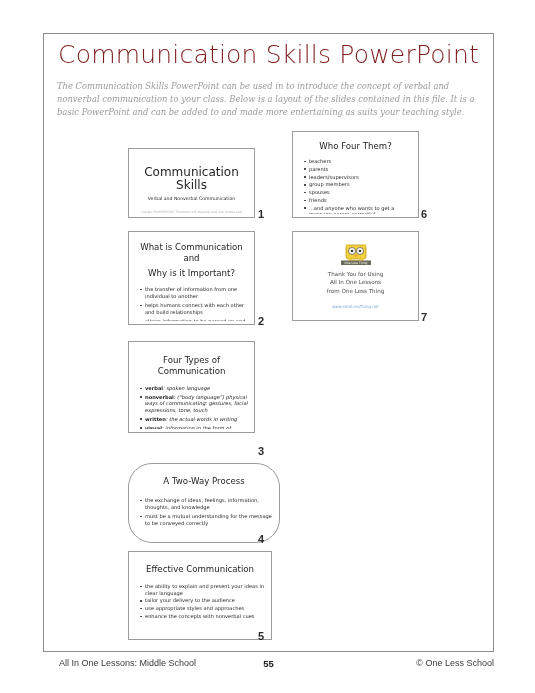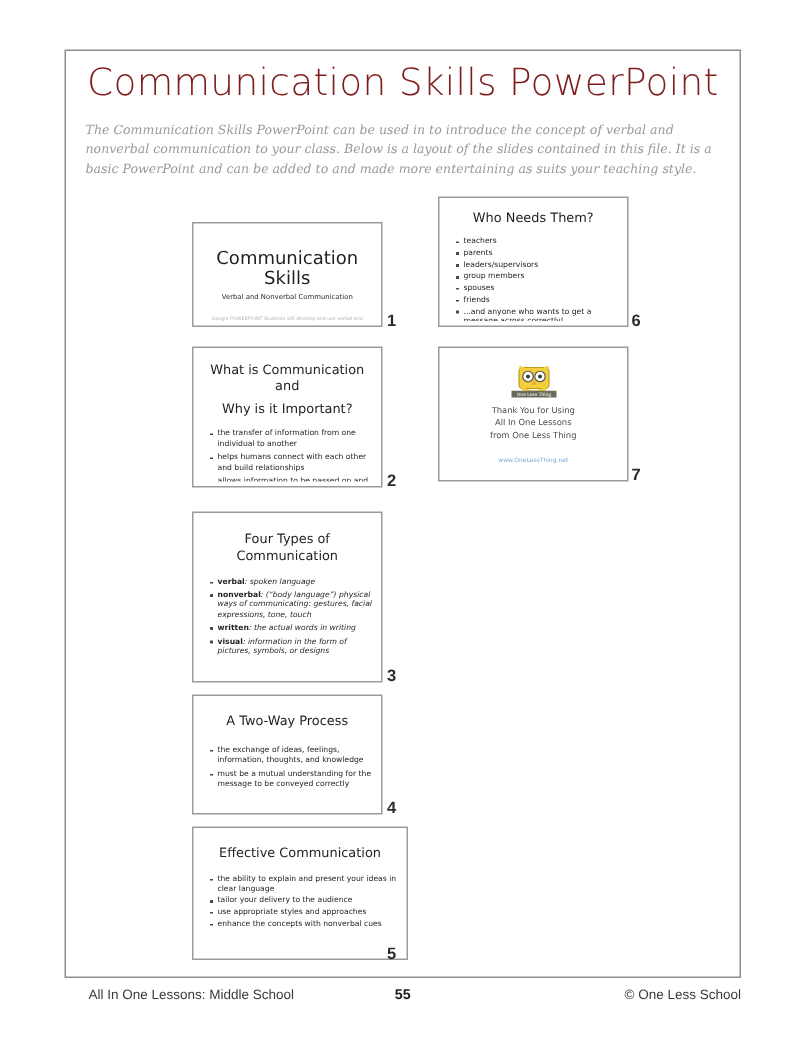--- a/index.html
+++ b/index.html
@@ -229,36 +229,36 @@
         <ul class="bullets">
           <li>the transfer of information from one individual to another</li>
           <li>helps humans connect with each other and build relationships</li>
           <li>allows information to be passed on and the expression of emotions</li>
         </ul>
       </div>
     </div>
   </div>
   <div class="slide-num" style="left:258px; top:315px;">2</div>
 
-  <div class="slide" style="left:128px; top:341px; width:127px; height:114px;">
+  <div class="slide" style="left:128px; top:341px; width:127px; height:92px;">
     <div class="slide-inner">
       <div style="margin-top:10px;">
         <div class="s-title" style="margin-bottom:8px;">Four Types of Communication</div>
         <ul class="bullets s3">
           <li><span class="bold">verbal</span><span class="ital">: spoken language</span></li>
           <li><span class="bold">nonverbal</span><span class="ital">: (“body language”) physical ways of communicating: gestures, facial expressions, tone, touch</span></li>
           <li><span class="bold">written</span><span class="ital">: the actual words in writing</span></li>
           <li><span class="bold">visual</span><span class="ital">: information in the form of pictures, symbols, or designs</span></li>
         </ul>
       </div>
     </div>
   </div>
   <div class="slide-num" style="left:258px; top:445px;">3</div>
 
-  <div class="slide" style="left:128px; top:463px; width:127px; height:80px;">
+  <div class="slide" style="left:128px; top:463px; width:152px; height:80px;border-radius:24px;">
     <div class="slide-inner">
       <div style="margin-top:9px;">
         <div class="s-title" style="margin-bottom:10px;">A Two-Way Process</div>
         <ul class="bullets">
           <li>the exchange of ideas, feelings, information, thoughts, and knowledge</li>
           <li>must be a mutual understanding for the message to be conveyed correctly</li>
         </ul>
       </div>
     </div>
   </div>
@@ -275,21 +275,21 @@
           <li>enhance the concepts with nonverbal cues</li>
         </ul>
       </div>
     </div>
   </div>
   <div class="slide-num" style="left:258px; top:630px;">5</div>
 
   <div class="slide" style="left:292px; top:131px; width:127px; height:87px;">
     <div class="slide-inner">
       <div style="margin-top:6px;">
-        <div class="s-title" style="margin-bottom:6px;">Who Needs Them?</div>
+        <div class="s-title" style="margin-bottom:6px;">Who Four Them?</div>
         <ul class="bullets tight">
           <li>teachers</li>
           <li>parents</li>
           <li>leaders/supervisors</li>
           <li>group members</li>
           <li>spouses</li>
           <li>friends</li>
           <li>...and anyone who wants to get a message across correctly!</li>
         </ul>
       </div>

